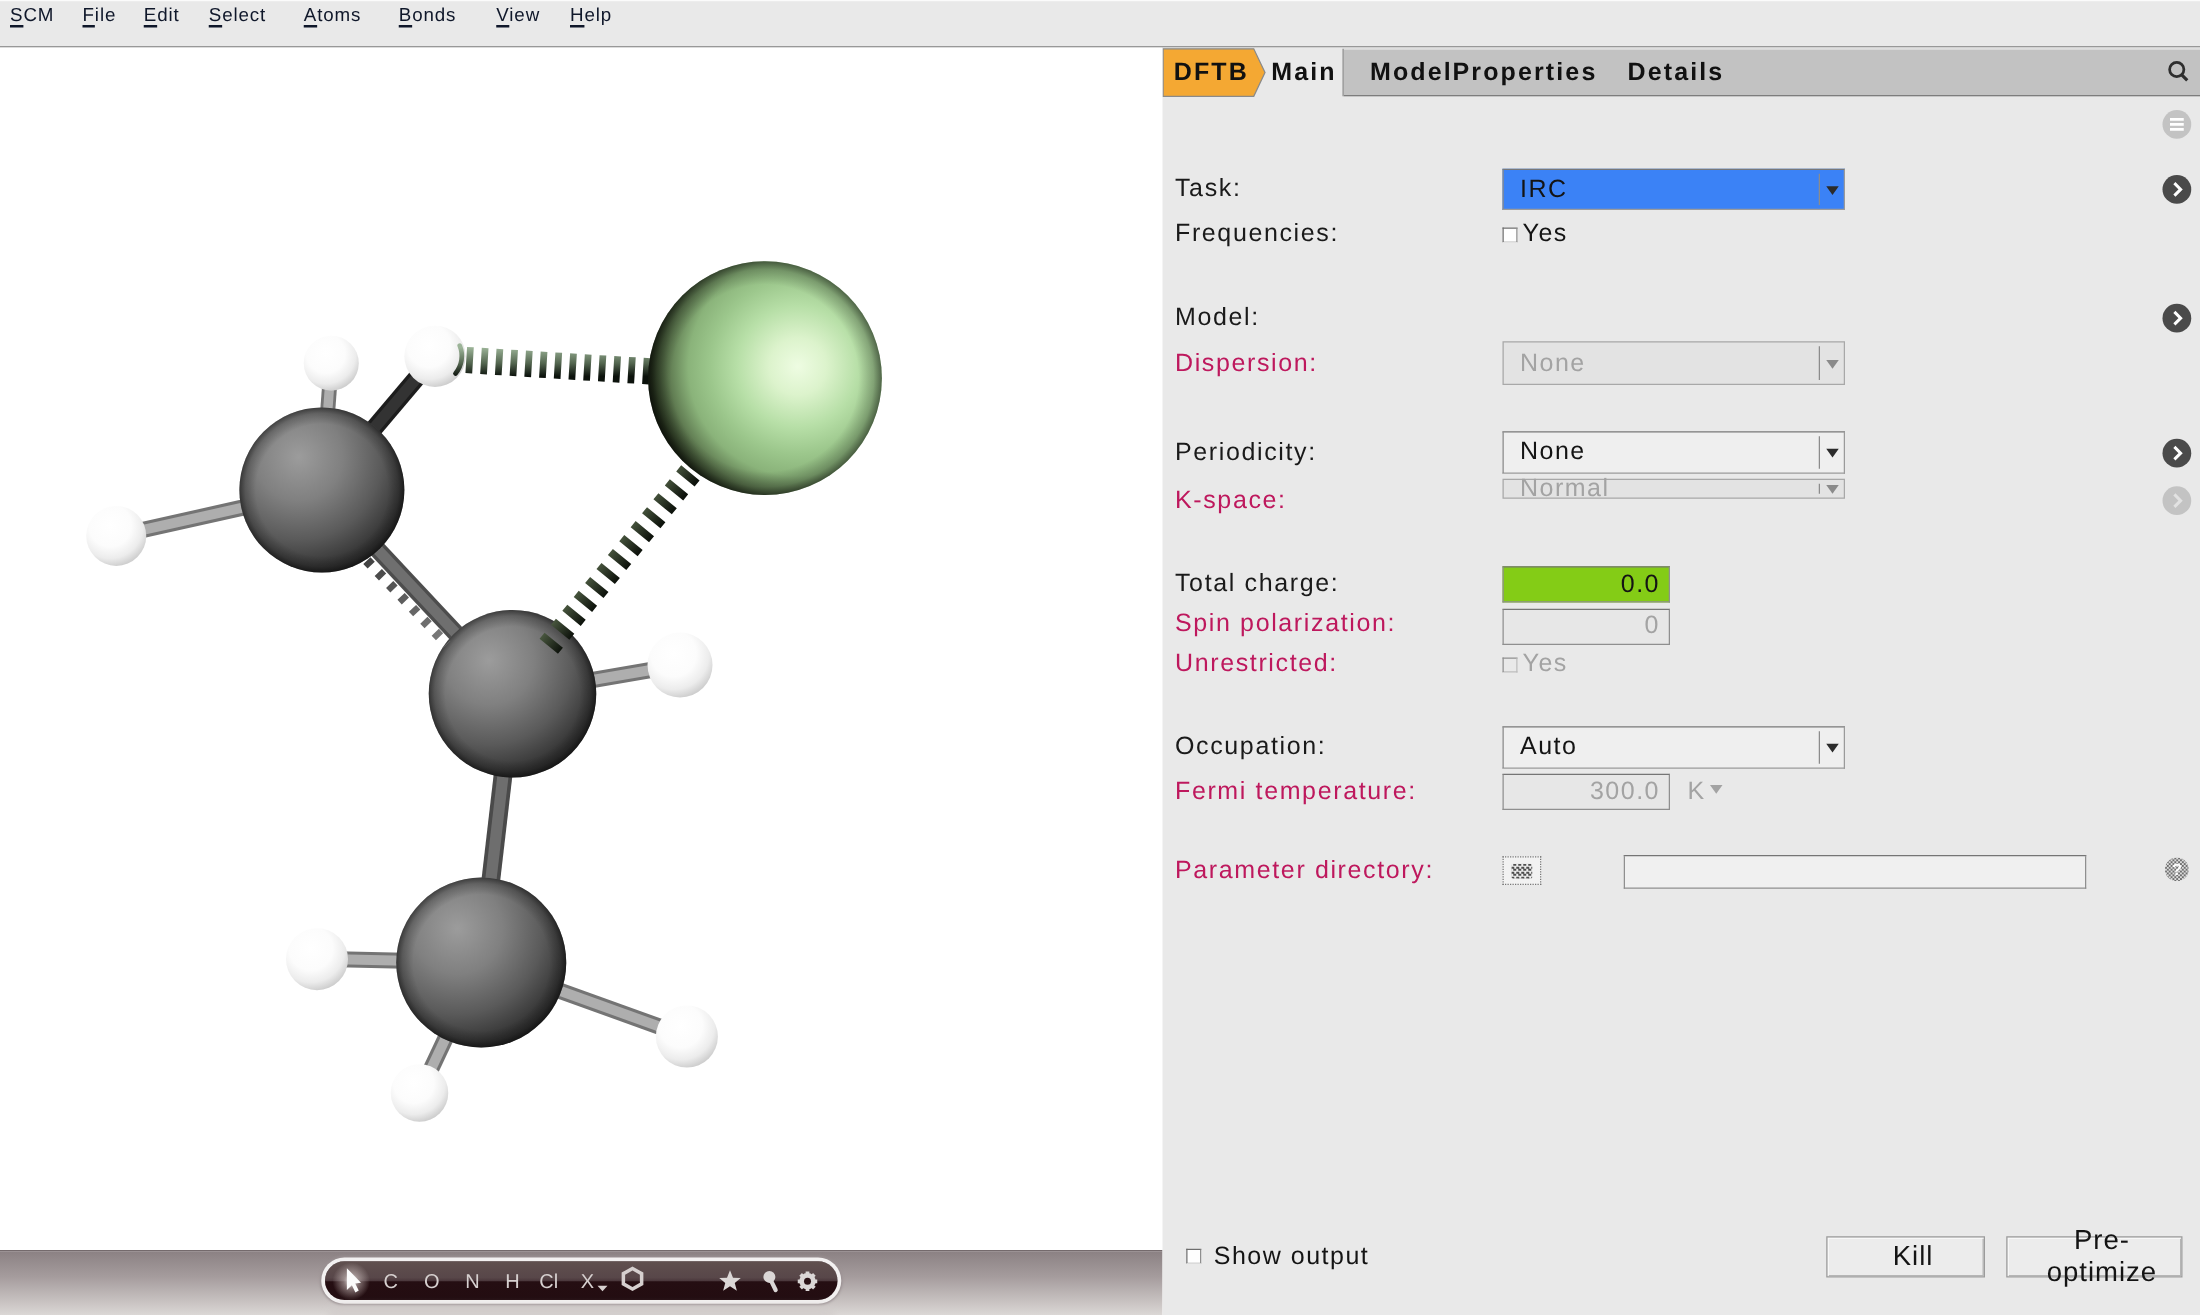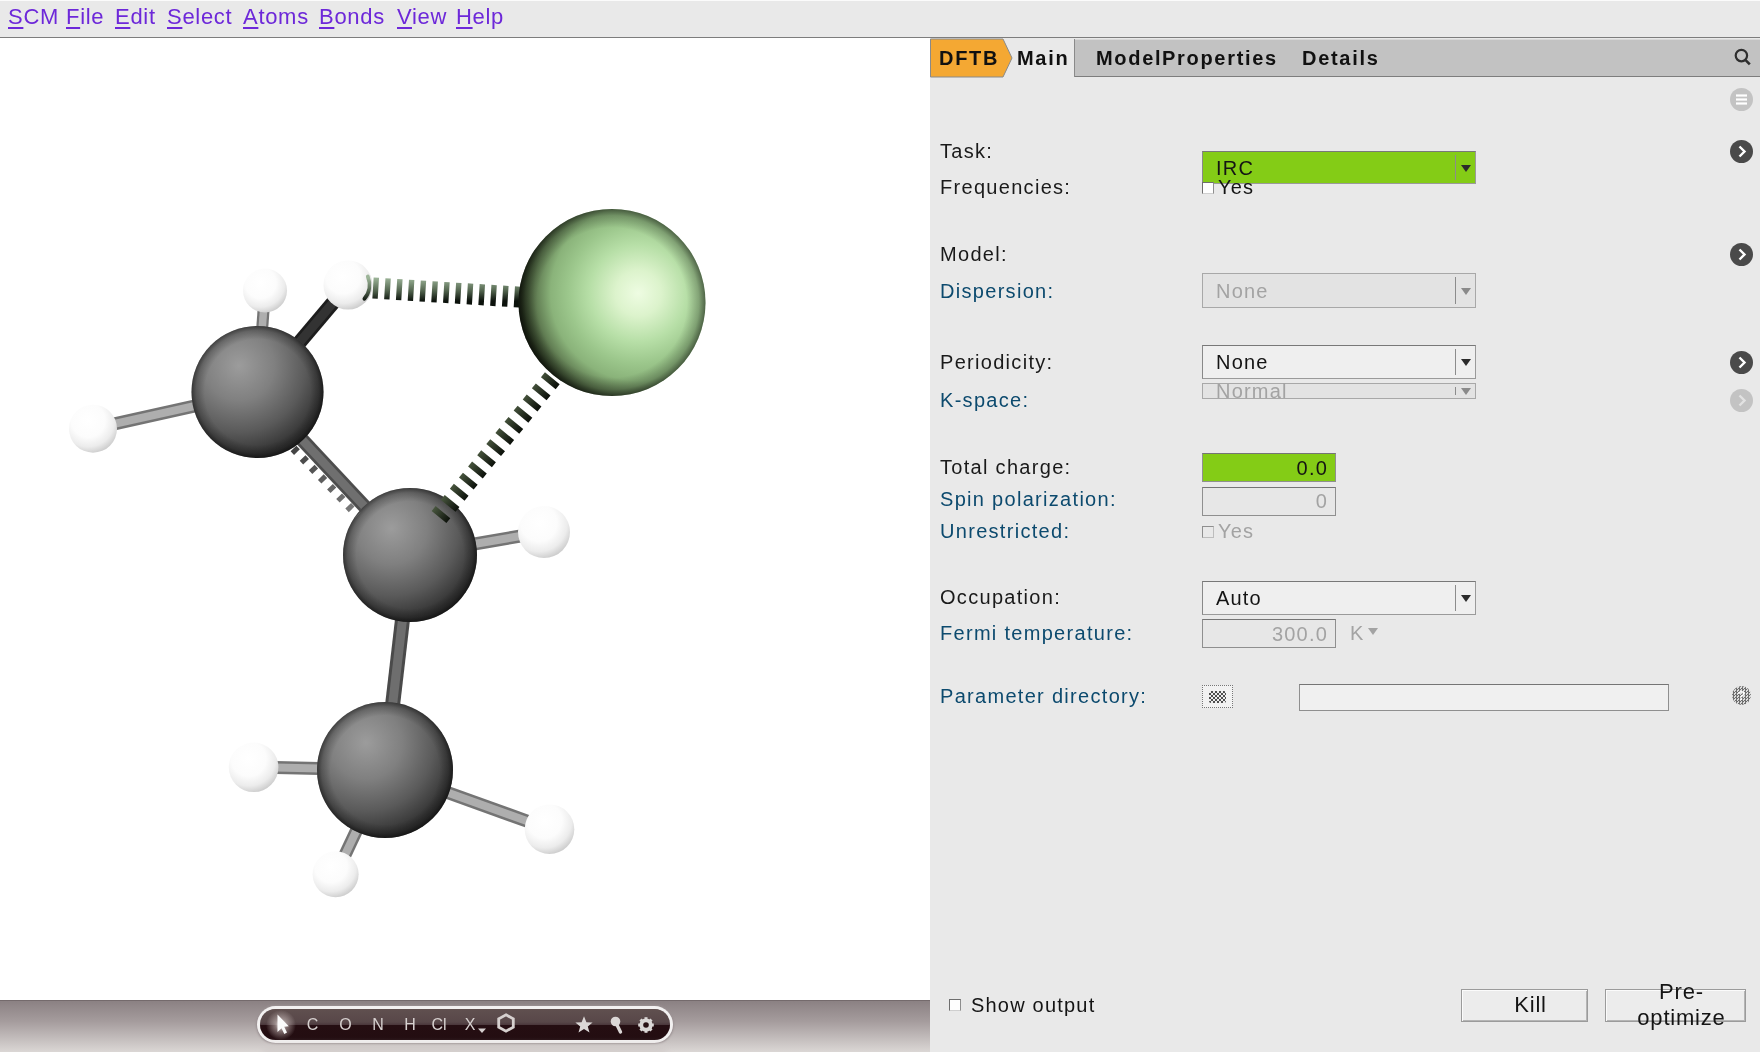--- a/index.html
+++ b/index.html
@@ -1,20 +1,20 @@
 <!DOCTYPE html>
 <html><head>
 <meta charset="utf-8">
 <style>
 * { margin:0; padding:0; box-sizing:border-box; }
 html,body { width:1760px; height:1052px; overflow:hidden; background:#fff;
   font-family:"Liberation Sans", sans-serif; }
 #menubar { position:absolute; left:0; top:0; width:1760px; height:38px;
   background:#e9e9e9; border-top:1px solid #fbfbfb; border-bottom:1px solid #7d7d7d; }
-.mi { position:absolute; top:3px; font-size:22px; letter-spacing:0.7px; color:#6d28d9; }
+.mi { position:absolute; top:3px; font-size:15px; letter-spacing:0.7px; color:#0f172a; }
 .mi u { text-decoration-thickness:2px; text-underline-offset:3px; }
 #viewer { position:absolute; left:0; top:38px; width:930px; height:1014px; background:#fff; }
 #floor { position:absolute; left:0; top:962px; width:930px; height:52px;
   border-top:1px solid #746a6c;
   background:linear-gradient(#8b8183, #a59c9d 40%, #dbd7d5); }
 #toolbar { position:absolute; left:260px; top:971px; width:410px; height:31px;
   border-radius:16px;
   background:linear-gradient(#60504f 0%, #584749 42%, #4c393d 50%, #250e12 53%, #230d11 100%);
   box-shadow:0 0 0 3px #f3f1f1, 0 0 2px 4px #9a9092; }
 #toolrefl { position:absolute; left:262px; top:1006px; width:406px; height:22px;
@@ -22,30 +22,30 @@
 #panel { position:absolute; left:930px; top:38px; width:830px; height:1014px; background:#e9e9e9; }
 
 #tabgray { position:absolute; left:145px; top:1px; width:685px; height:38px;
   background:#c2c2c2; border-bottom:1px solid #7d7d7d; border-top:1px solid #d9d9d9; }
 #maintab { position:absolute; left:79px; top:1px; width:66px; height:38px;
   background:#e9e9e9; border-right:1px solid #8a8a8a; }
 .tabtxt { position:absolute; top:9px; font-size:20px; letter-spacing:1.7px; font-weight:bold; color:#111; }
 #dftbtab { position:absolute; left:0; top:0; }
 
 .lbl { position:absolute; left:10px; font-size:20px; letter-spacing:1.3px; color:#1a1a1a; }
-.lbl.dis { color:#0c4a6e; }
+.lbl.dis { color:#be185d; }
 
 .combo { position:absolute; left:272px; width:274px; background:#efefef;
   border:1px solid #9a9a9a; border-top-color:#787878; border-left-color:#888; }
 .combo .txt { position:absolute; left:13px; top:50%; transform:translateY(-50%);
   font-size:20px; letter-spacing:1.2px; color:#141414; }
 .combo .sep { position:absolute; right:19px; top:3px; bottom:3px; width:1px; background:#8c8c8c; }
 .combo .tri { position:absolute; right:4px; top:50%; margin-top:-3px; width:0; height:0;
   border-left:5.5px solid transparent; border-right:5.5px solid transparent; border-top:7px solid #2b2b2b; }
-.combo.green { background:#84cc16;margin-top:16px; }
+.combo.green { background:#3b82f6; }
 .combo.dis { background:#e3e3e3; border-color:#a8a8a8; }
 .combo.dis .txt { color:#a3a3a3; }
 .combo.dis .tri { border-top-color:#8a8a8a; }
 
 .entry { position:absolute; left:272px; width:134px; height:29px; background:#84cc16;
   border:1px solid #8f8f8f; border-top-color:#757575; }
 .entry .txt { position:absolute; right:7px; top:50%; transform:translateY(-50%);
   font-size:20px; letter-spacing:1.2px; color:#141414; }
 .entry.dis { background:#e7e7e7; }
 .entry.dis .txt { color:#a3a3a3; }

